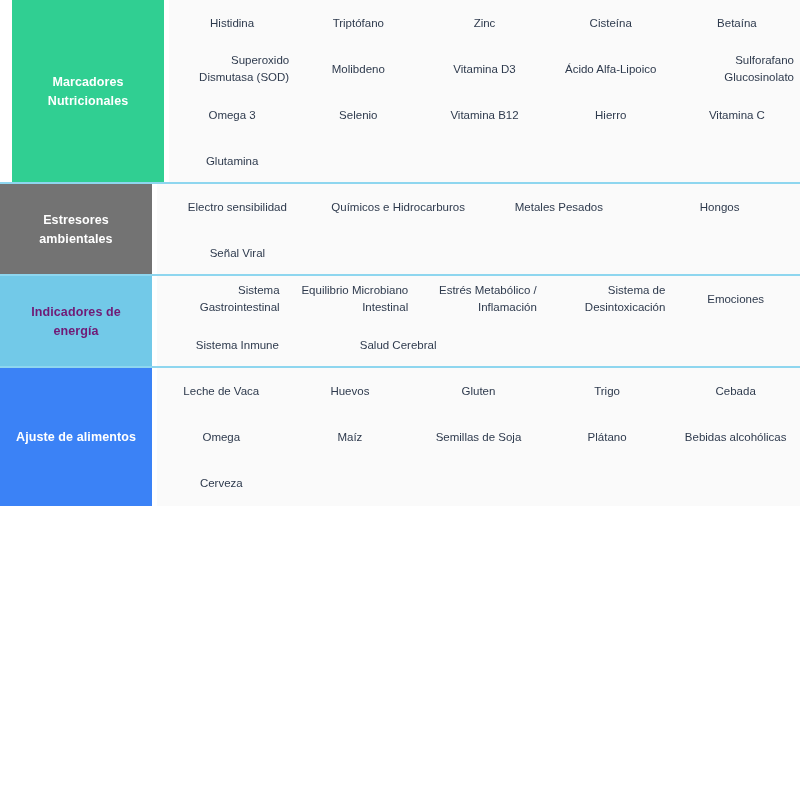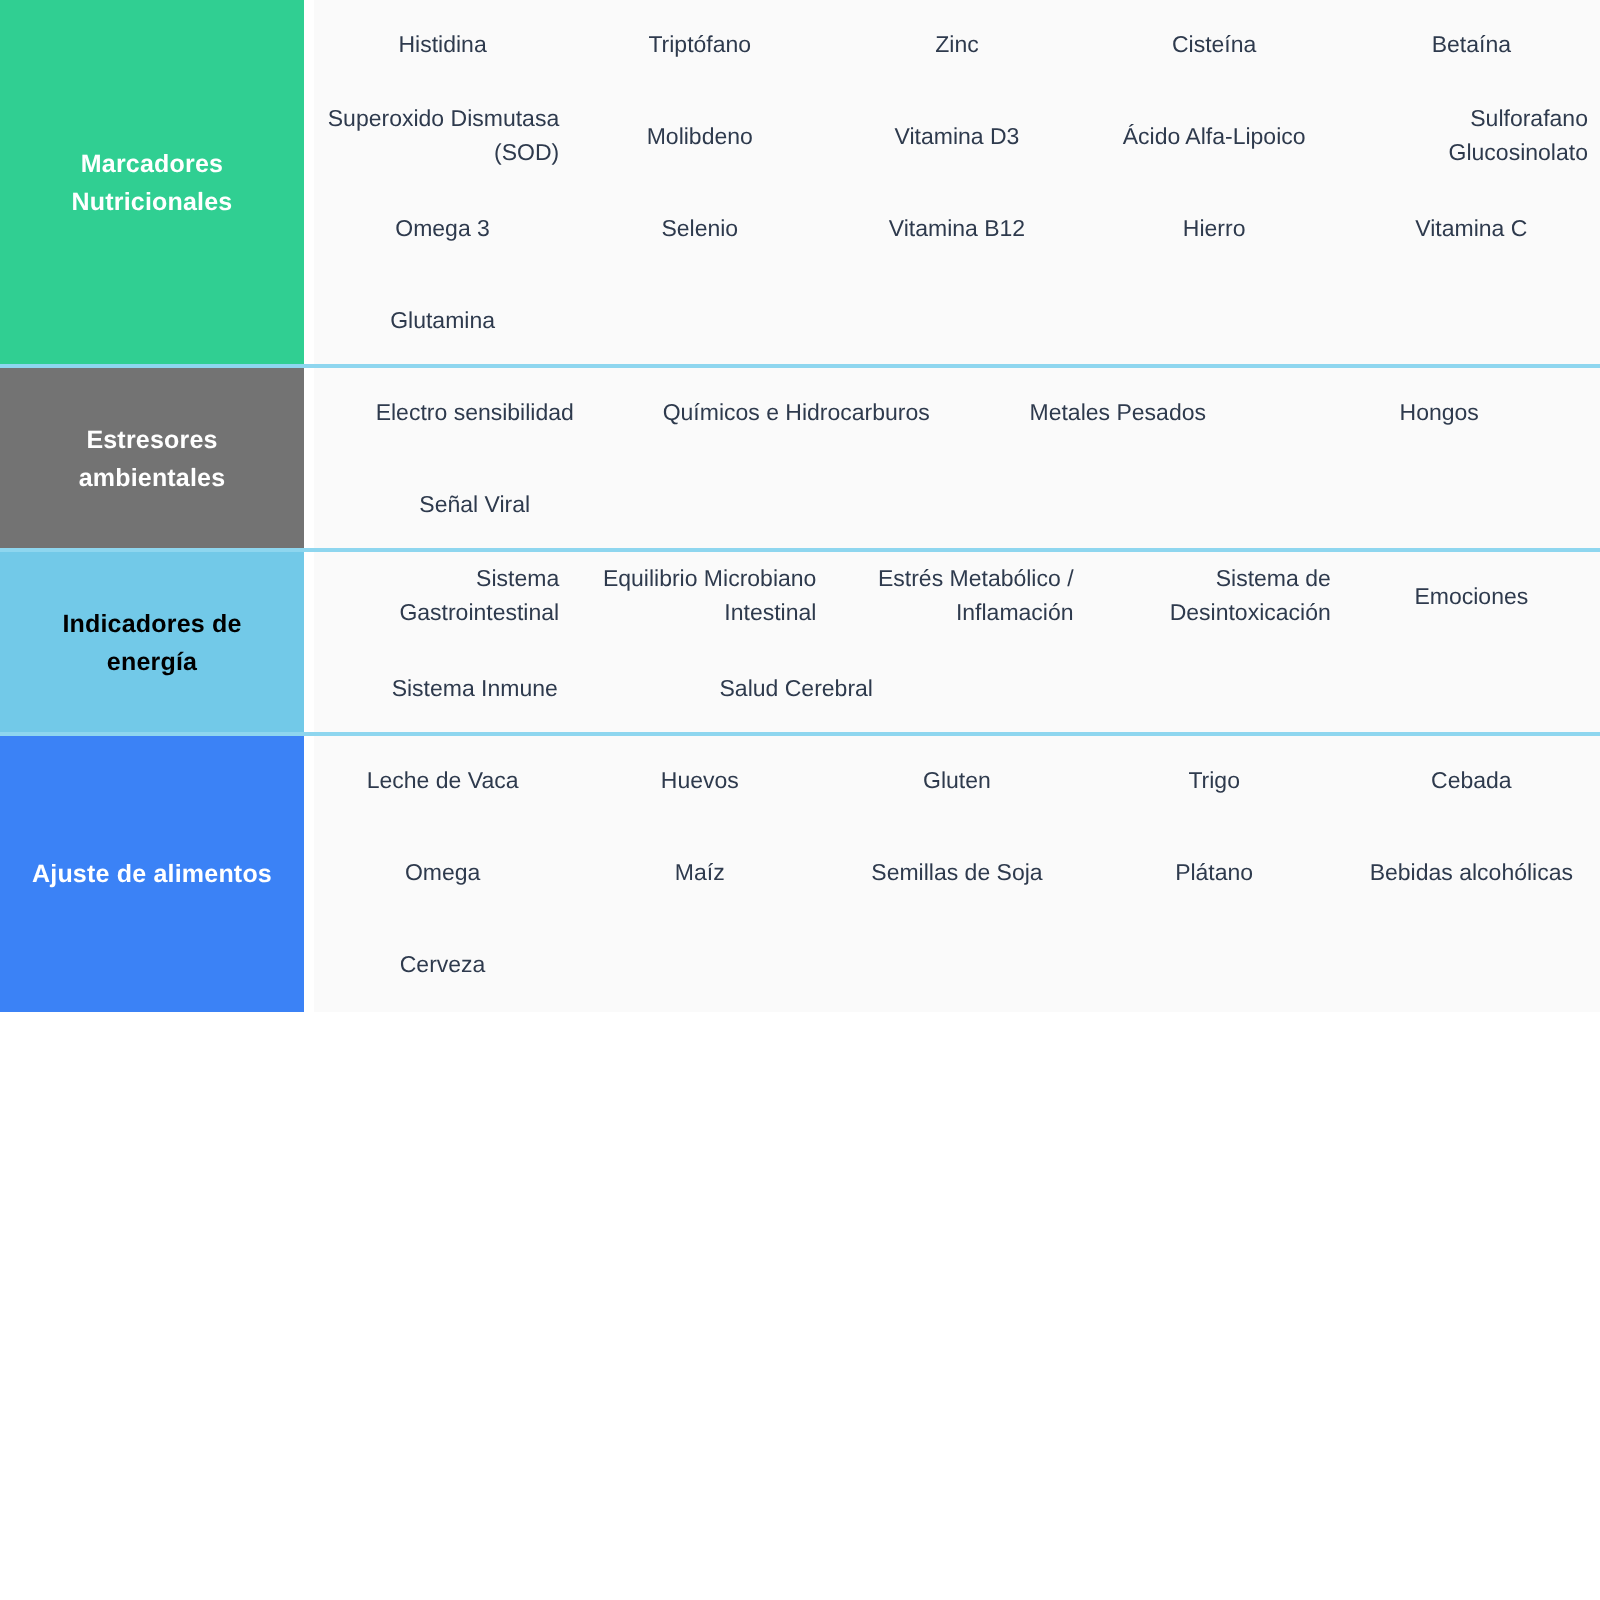--- a/index.html
+++ b/index.html
@@ -82,21 +82,21 @@
   .item-cell.empty { color: transparent; }
 
   
   .page-filler { height: 251px; background: #ffffff; }
 </style>
 </head>
 <body>
 
 <div class="matrix">
     <div class="section">
-      <div class="section-label" style="background: rgb(48, 207, 146); color: rgb(255, 255, 255);">Marcadores Nutricionales</div>
+      <div class="section-label" style="background: rgb(48, 207, 146); color: rgb(255, 255, 255); margin-left: 12px;">Marcadores Nutricionales</div>
       <div class="section-body">
         <div class="item-row">
           <div class="item-cell">Histidina</div>
           <div class="item-cell">Triptófano</div>
           <div class="item-cell">Zinc</div>
           <div class="item-cell">Cisteína</div>
           <div class="item-cell">Betaína</div>
         </div>
         <div class="item-row">
           <div class="item-cell">Superoxido Dismutasa (SOD)</div>
@@ -132,21 +132,21 @@
         </div>
         <div class="item-row">
           <div class="item-cell">Señal Viral</div>
           <div class="item-cell empty"></div>
           <div class="item-cell empty"></div>
           <div class="item-cell empty"></div>
         </div>
       </div>
     </div>
     <div class="section">
-      <div class="section-label" style="background: rgb(114, 201, 232); color: #000000;">Indicadores de energía</div>
+      <div class="section-label" style="background: rgb(114, 201, 232); color: #701a75;">Indicadores de energía</div>
       <div class="section-body">
         <div class="item-row">
           <div class="item-cell">Sistema Gastrointestinal</div>
           <div class="item-cell">Equilibrio Microbiano Intestinal</div>
           <div class="item-cell">Estrés Metabólico / Inflamación</div>
           <div class="item-cell">Sistema de Desintoxicación</div>
           <div class="item-cell">Emociones</div>
         </div>
         <div class="item-row">
           <div class="item-cell">Sistema Inmune</div>

